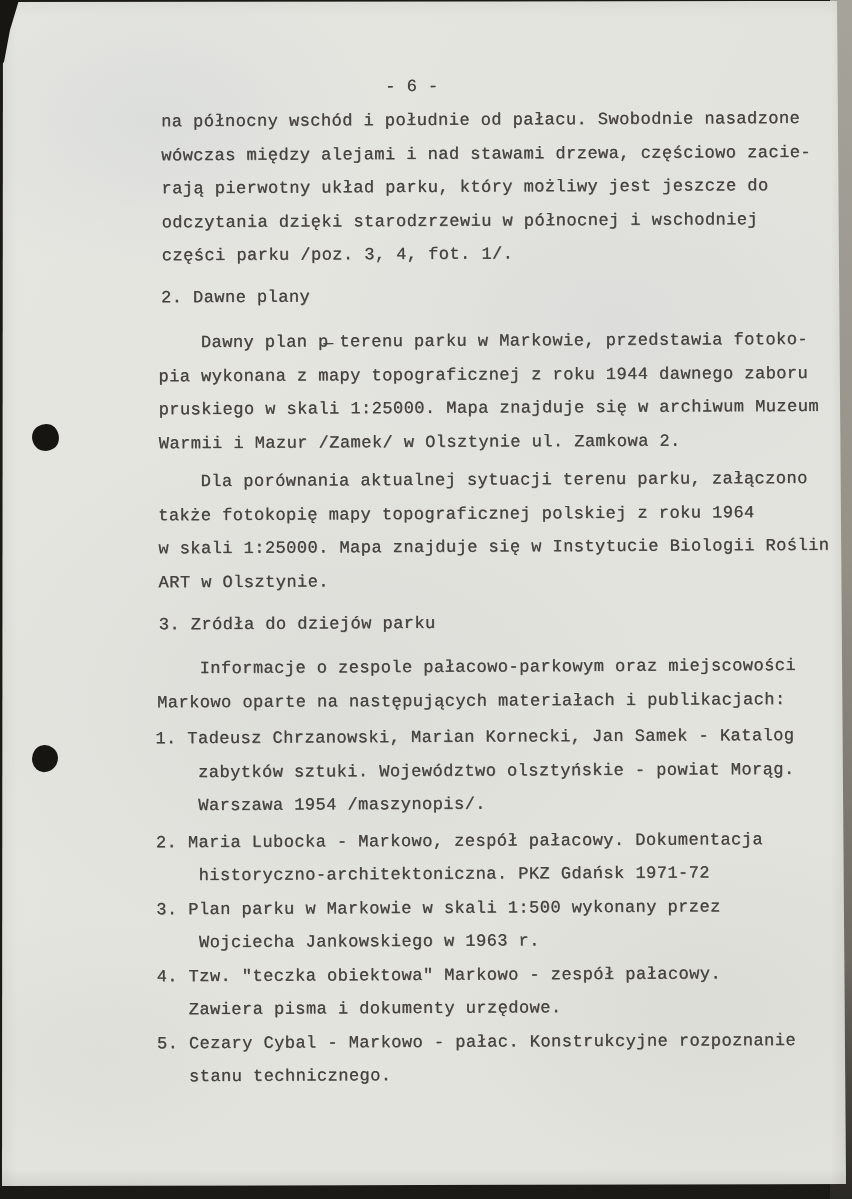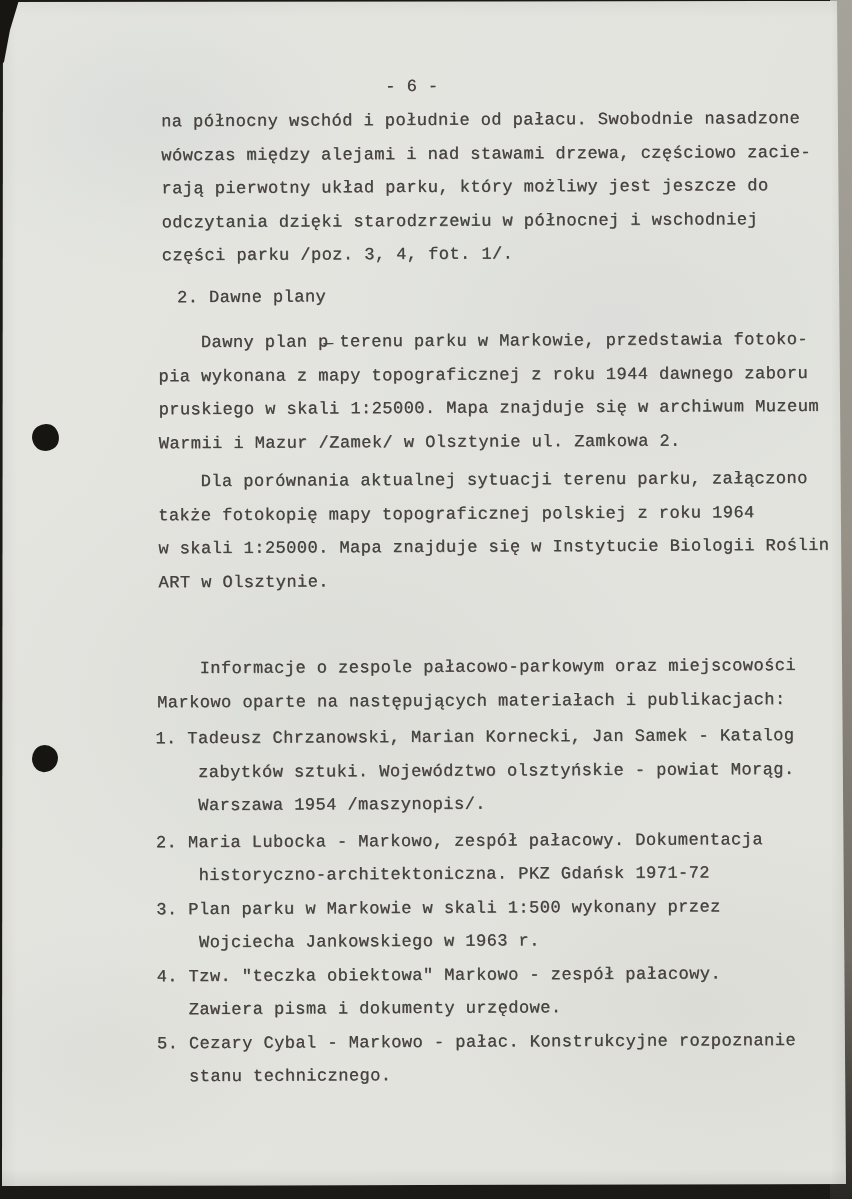--- a/index.html
+++ b/index.html
@@ -52,21 +52,21 @@
   .blk{position:absolute;}
   .ln{
     white-space:pre;
     font-size:17px;
     line-height:33.5px;
     letter-spacing:0.45px;
     text-shadow:0.4px 0.3px 0.5px rgba(72,68,62,0.55), -0.2px 0 0.3px rgba(72,68,62,0.30);
   }
   .pageno{top:70px;left:0;width:824px;text-align:center;}
   .p1{top:104px;left:161px;}
-  .h2{top:280px;left:176px;}
+  .h2{top:280px;left:160px;}
   .p2{top:325px;left:157px;}
   .p3{top:464px;left:156px;}
   .h3{top:607px;left:156px;}
   .p4{top:651px;left:154px;}
   .list{top:721px;left:152px;}
   .gap-before{margin-top:3px;}
 </style>
 </head>
 <body>
 
@@ -97,20 +97,21 @@
       <div class="ln">Warmii i Mazur /Zamek/ w Olsztynie ul. Zamkowa 2.</div>
     </div>
 
     <div class="blk p3">
       <div class="ln">    Dla porównania aktualnej sytuacji terenu parku, załączono</div>
       <div class="ln">także fotokopię mapy topograficznej polskiej z roku 1964</div>
       <div class="ln">w skali 1:25000. Mapa znajduje się w Instytucie Biologii Roślin</div>
       <div class="ln">ART w Olsztynie.</div>
     </div>
 
+    <div class="blk ln h3">3. Zródła do dziejów parku</div>
 
     <div class="blk p4">
       <div class="ln">    Informacje o zespole pałacowo-parkowym oraz miejscowości</div>
       <div class="ln">Markowo oparte na następujących materiałach i publikacjach:</div>
     </div>
 
     <div class="blk list">
       <div class="ln">1. Tadeusz Chrzanowski, Marian Kornecki, Jan Samek - Katalog</div>
       <div class="ln">    zabytków sztuki. Województwo olsztyńskie - powiat Morąg.</div>
       <div class="ln">    Warszawa 1954 /maszynopis/.</div>

